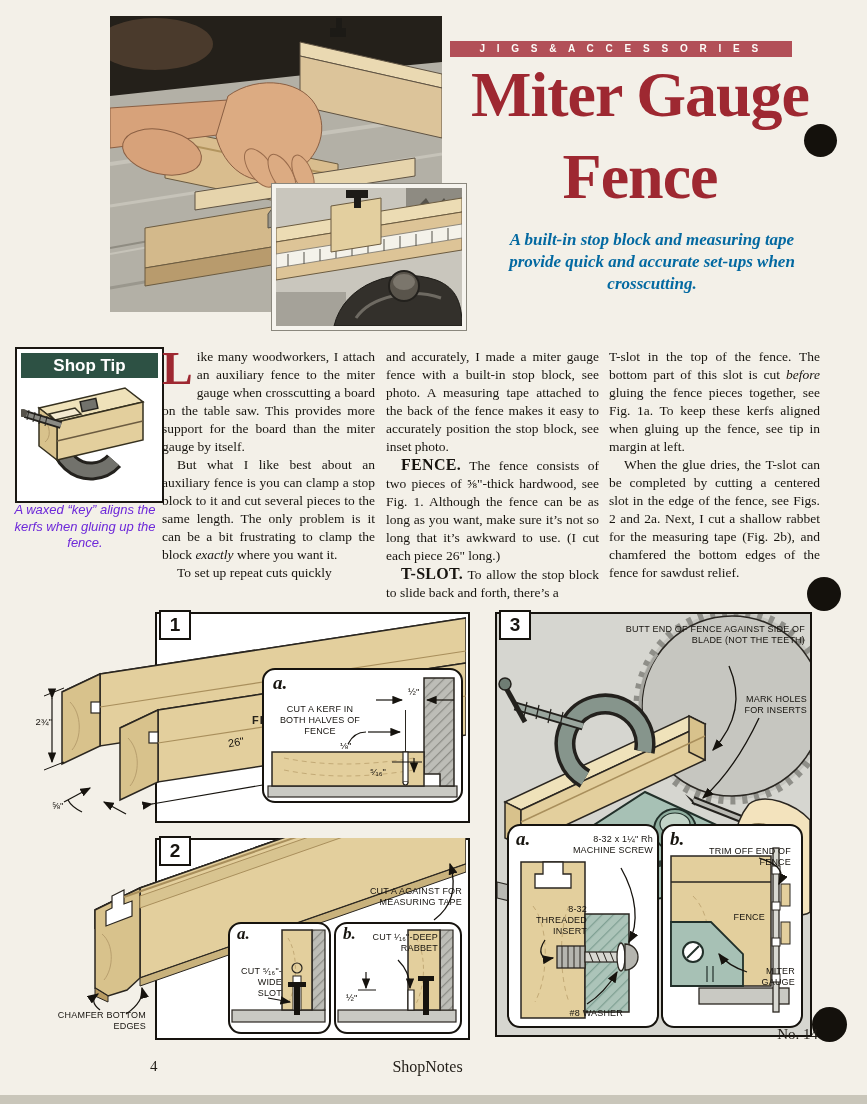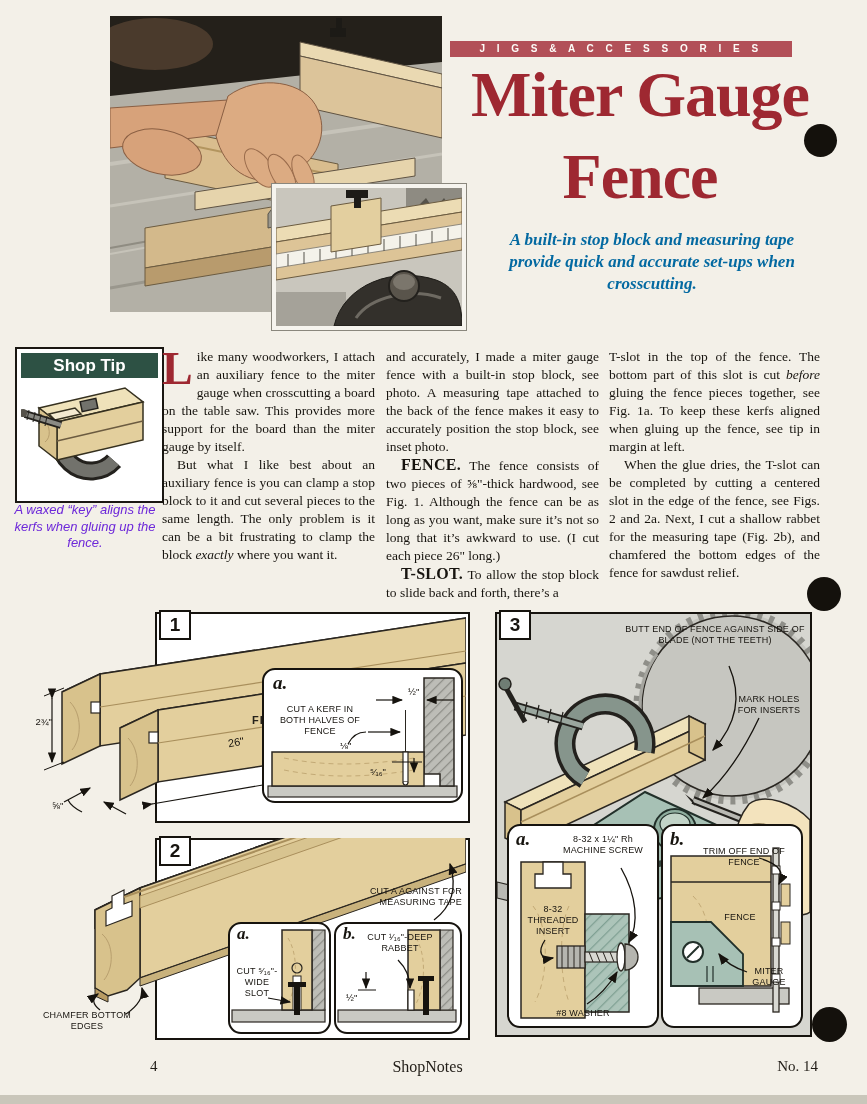--- a/index.html
+++ b/index.html
@@ -22,21 +22,21 @@
   .tipbox{background:#fff;border:2px solid #1a1712;padding:4px;}
   .tiphead{background:#2d5144;color:#fff;font:700 17px/25px "Liberation Sans",sans-serif;text-align:center;}
   .tipcap{font:italic 13px/16.5px "Liberation Sans",sans-serif;color:#6d28d9;text-align:center;}
   
   .figbox{background:#fff;border:2px solid #16130e;}
   .figbox.grey{background:#d6d6d0;}
   .fignum{width:28px;height:26px;background:#fff;border:2px solid #16130e;
           font:700 19px/26px "Liberation Sans",sans-serif;text-align:center;}
   .inset{background:#fff;border:2px solid #16130e;border-radius:13px;}
   .letter{font:italic 700 19px "Liberation Serif",serif;color:#16130e;}
-  .dnote{font:9px/11px "Liberation Sans",sans-serif;letter-spacing:.2px;color:#16130e;text-align:center;}
+  .dnote{font:9px/11px "Liberation Sans",sans-serif;letter-spacing:.2px;color:#16130e;text-align:right;}
   .dim{font:9.5px "Liberation Sans",sans-serif;color:#16130e;}
   .biglabel{font:700 11px "Liberation Sans",sans-serif;letter-spacing:1px;color:#26221b;}
   .dot{background:#14110c;border-radius:50%;}
   .footer{font:15px "Liberation Serif",serif;color:#211d17;}
   svg{display:block;}
 </style>
 </head>
 <body>
 
 <div class="page">
@@ -149,20 +149,21 @@
       <circle cx="2" cy="35" r="4" fill="#55524a"></circle>
 
       <rect x="60" y="22" width="16" height="10" fill="#72726c" stroke="#23211d" stroke-width="1.5" transform="rotate(-12 68 27)"></rect>
     </svg>
   </div>
   <div class="abs tipcap" style="left:12px;top:502px;width:146px;">A waxed “key” aligns the kerfs when gluing up the fence.</div>
 
   <div class="abs col" style="left:162px;top:348px;">
     <p><span class="dropcap">L</span><span>ike many woodworkers, I attach an auxiliary fence to the miter gauge when crosscutting a board on the table saw. This provides more support for the board than the miter gauge by itself.</span></p>
     <p class="ind"><span>But what I like best about an auxiliary fence is you can clamp a stop block to it and cut several pieces to the same length. The only problem is it can be a bit frustrating to clamp the block </span><span class="it">exactly</span><span> where you want it.</span></p>
+    <p class="ind"><span>To set up repeat cuts quickly</span></p>
   </div>
   <div class="abs col" style="left:386px;top:348px;">
     <p><span>and accurately, I made a miter gauge fence with a built-in stop block, see photo. A measuring tape attached to the back of the fence makes it easy to accurately position the stop block, see inset photo.</span></p>
     <p class="ind"><span class="lead">FENCE.</span><span> The fence consists of two pieces of ⅝"-thick hardwood, see Fig. 1. Although the fence can be as long as you want, make sure it’s not so long that it’s awkward to use. (I cut each piece 26" long.)</span></p>
     <p class="ind"><span class="lead">T-SLOT.</span><span> To allow the stop block to slide back and forth, there’s a</span></p>
   </div>
   <div class="abs col" style="left:609px;top:348px;width:211px;">
     <p><span>T-slot in the top of the fence. The bottom part of this slot is cut </span><span class="it">before</span><span> gluing the fence pieces together, see Fig. 1a. To keep these kerfs aligned when gluing up the fence, see tip in margin at left.</span></p>
     <p class="ind"><span>When the glue dries, the T-slot can be completed by cutting a centered slot in the edge of the fence, see Figs. 2 and 2a. Next, I cut a shallow rabbet for the measuring tape (Fig. 2b), and chamfered the bottom edges of the fence for sawdust relief.</span></p>
   </div>
@@ -471,17 +472,17 @@
       <div class="abs letter" style="left:7px;top:2px;">b.</div>
       <div class="abs dnote" style="left:34px;top:20px;width:94px;">TRIM OFF END OF FENCE</div>
       <div class="abs dnote" style="left:52px;top:86px;width:50px;">FENCE</div>
       <div class="abs dnote" style="left:80px;top:140px;width:52px;">MITER GAUGE</div>
     </div>
   </div>
   <div class="abs fignum" style="left:499px;top:610px;">3</div>
 
   <div class="abs footer" style="left:150px;top:1058px;width:40px;">4</div>
   <div class="abs footer" style="left:0;top:1058px;width:855px;text-align:center;font-size:16px;">ShopNotes</div>
-  <div class="abs footer" style="left:758px;top:1058px;width:60px;text-align:right;">No. 14</div>
+  <div class="abs footer" style="left:758px;top:1026px;width:60px;text-align:right;">No. 14</div>
 
   <div class="abs" style="left:0;top:1095px;width:867px;height:9px;background:#c9c6ba;"></div>
 
 </div>
 
 </body></html>

